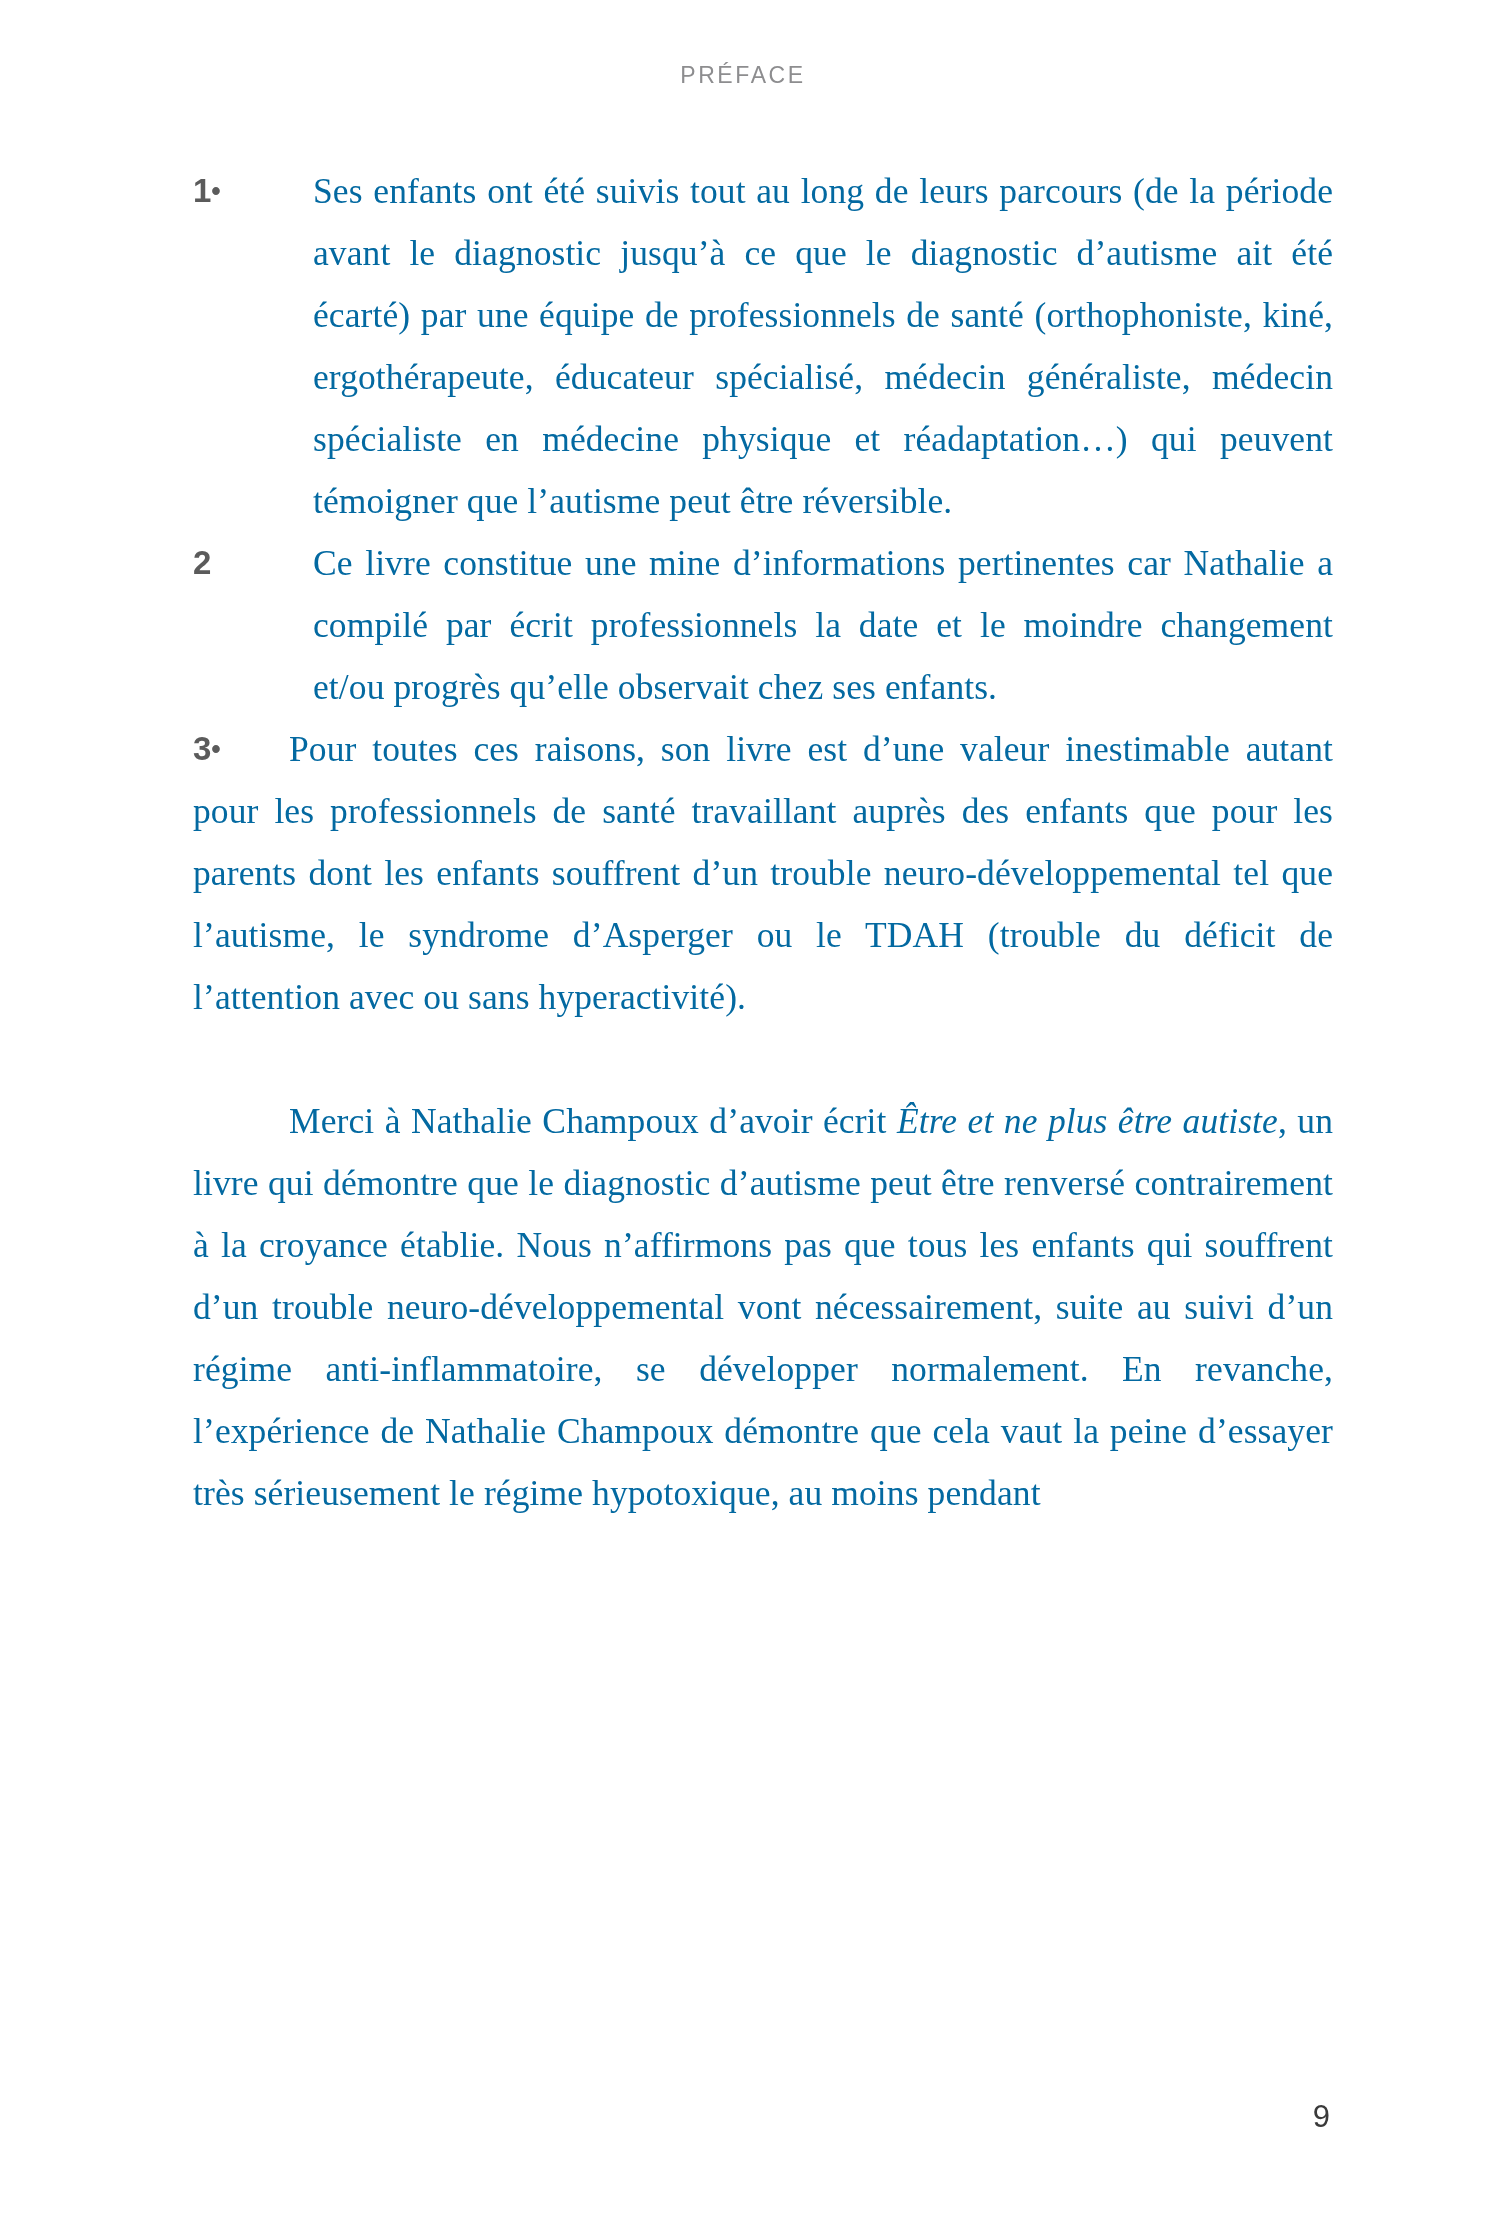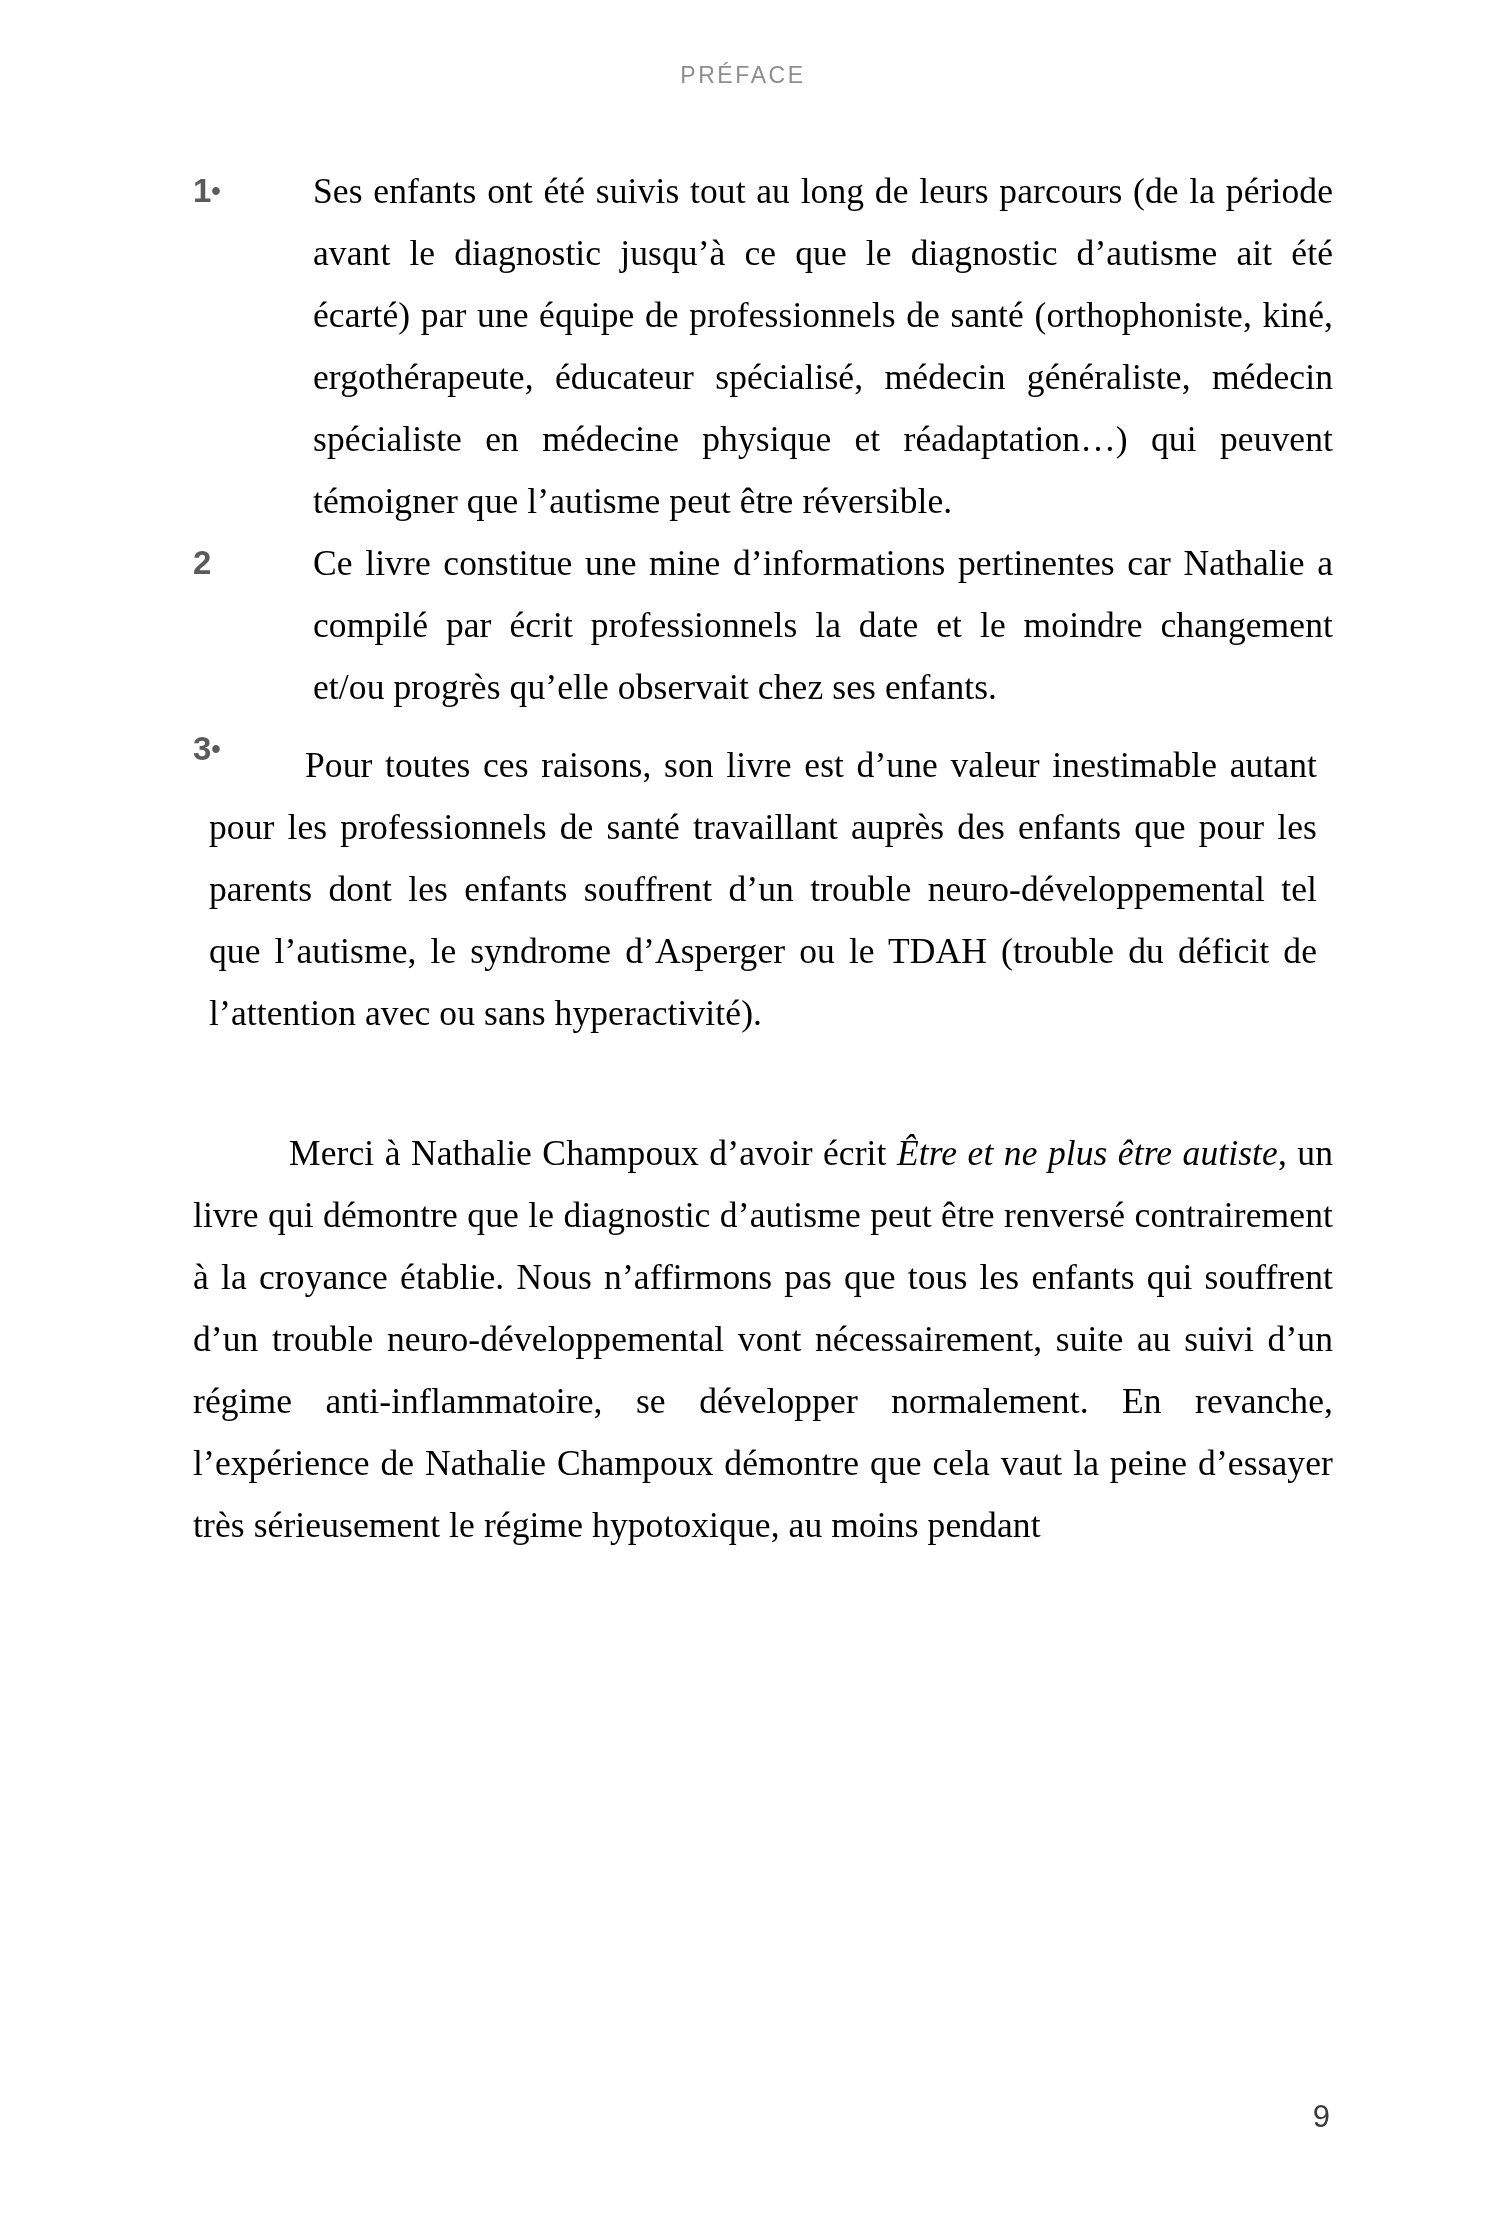--- a/index.html
+++ b/index.html
@@ -35,21 +35,21 @@
     position: absolute;
     left: 193px;
     top: 160px;
     width: 1140px;
   }
   .body-text {
     font-size: 35.5px;
     line-height: 62px;
     text-align: justify;
     text-justify: inter-word;
-    color: #000000;
+    color: #0369a1;
     font-weight: 400;
     letter-spacing: 0.1px;
   }
   
   .num-list {
     margin: 0;
     padding: 0;
     list-style: none;
   }
   .num-item {
@@ -117,21 +117,21 @@
         <span class="marker"><span>2</span><span class="dot"></span></span>
         <span class="item-text body-text">Ce livre constitue une mine d’informations pertinentes car Nathalie a compilé par écrit professionnels la date et le moindre changement et/ou progrès qu’elle observait chez ses enfants.</span>
       </li>
 
       <li class="num-item">
         <span class="marker"><span>3</span><span class="dot">•</span></span>
       </li>
 
     </ol>
 
-    <p class="body-text para" style="margin:16px;">Pour toutes ces raisons, son livre est d’une valeur inestimable autant pour les professionnels de santé travaillant auprès des enfants que pour les parents dont les enfants souffrent d’un trouble neuro-développemental tel que l’autisme, le syndrome d’Asperger ou le TDAH (trouble du déficit de l’attention avec ou sans hyperactivité).</p>
+    <p class="body-text para" style="margin:0;">Pour toutes ces raisons, son livre est d’une valeur inestimable autant pour les professionnels de santé travaillant auprès des enfants que pour les parents dont les enfants souffrent d’un trouble neuro-développemental tel que l’autisme, le syndrome d’Asperger ou le TDAH (trouble du déficit de l’attention avec ou sans hyperactivité).</p>
 
     <div class="gap-block"></div>
 
     <p class="body-text para" style="margin:0;"><span>Merci à Nathalie Champoux d’avoir écrit </span><span class="it">Être et ne plus être autiste</span><span>, un livre qui démontre que le diagnostic d’autisme peut être renversé contrairement à la croyance établie. Nous n’affirmons pas que tous les enfants qui souffrent d’un trouble neuro-développemental vont nécessairement, suite au suivi d’un régime anti-inflammatoire, se développer normalement. En revanche, l’expérience de Nathalie Champoux démontre que cela vaut la peine d’essayer très sérieusement le régime hypotoxique, au moins pendant</span></p>
 
   </div>
 
   <div class="folio">9</div>
 
 </div>

